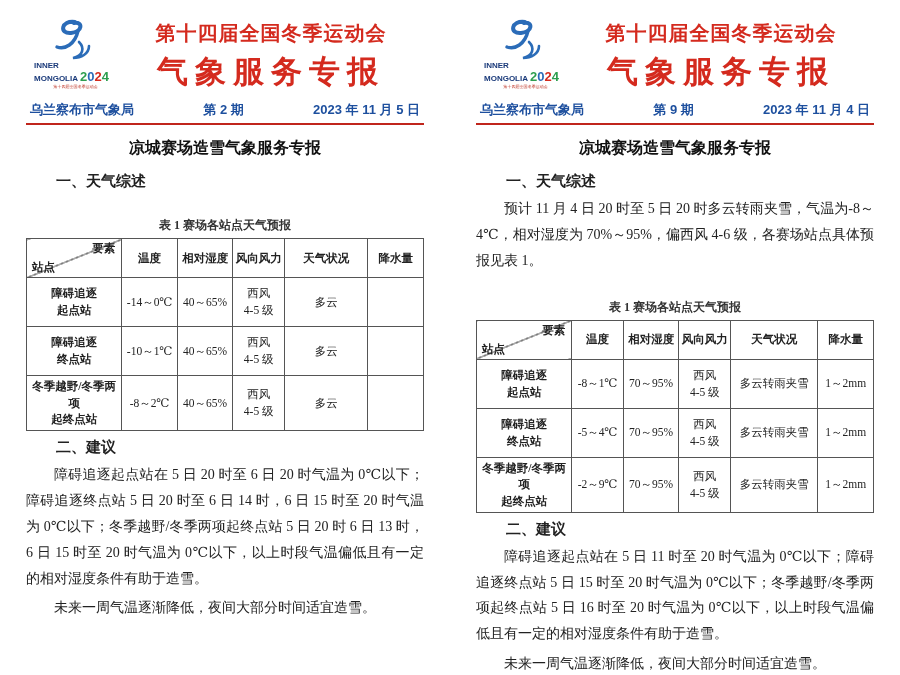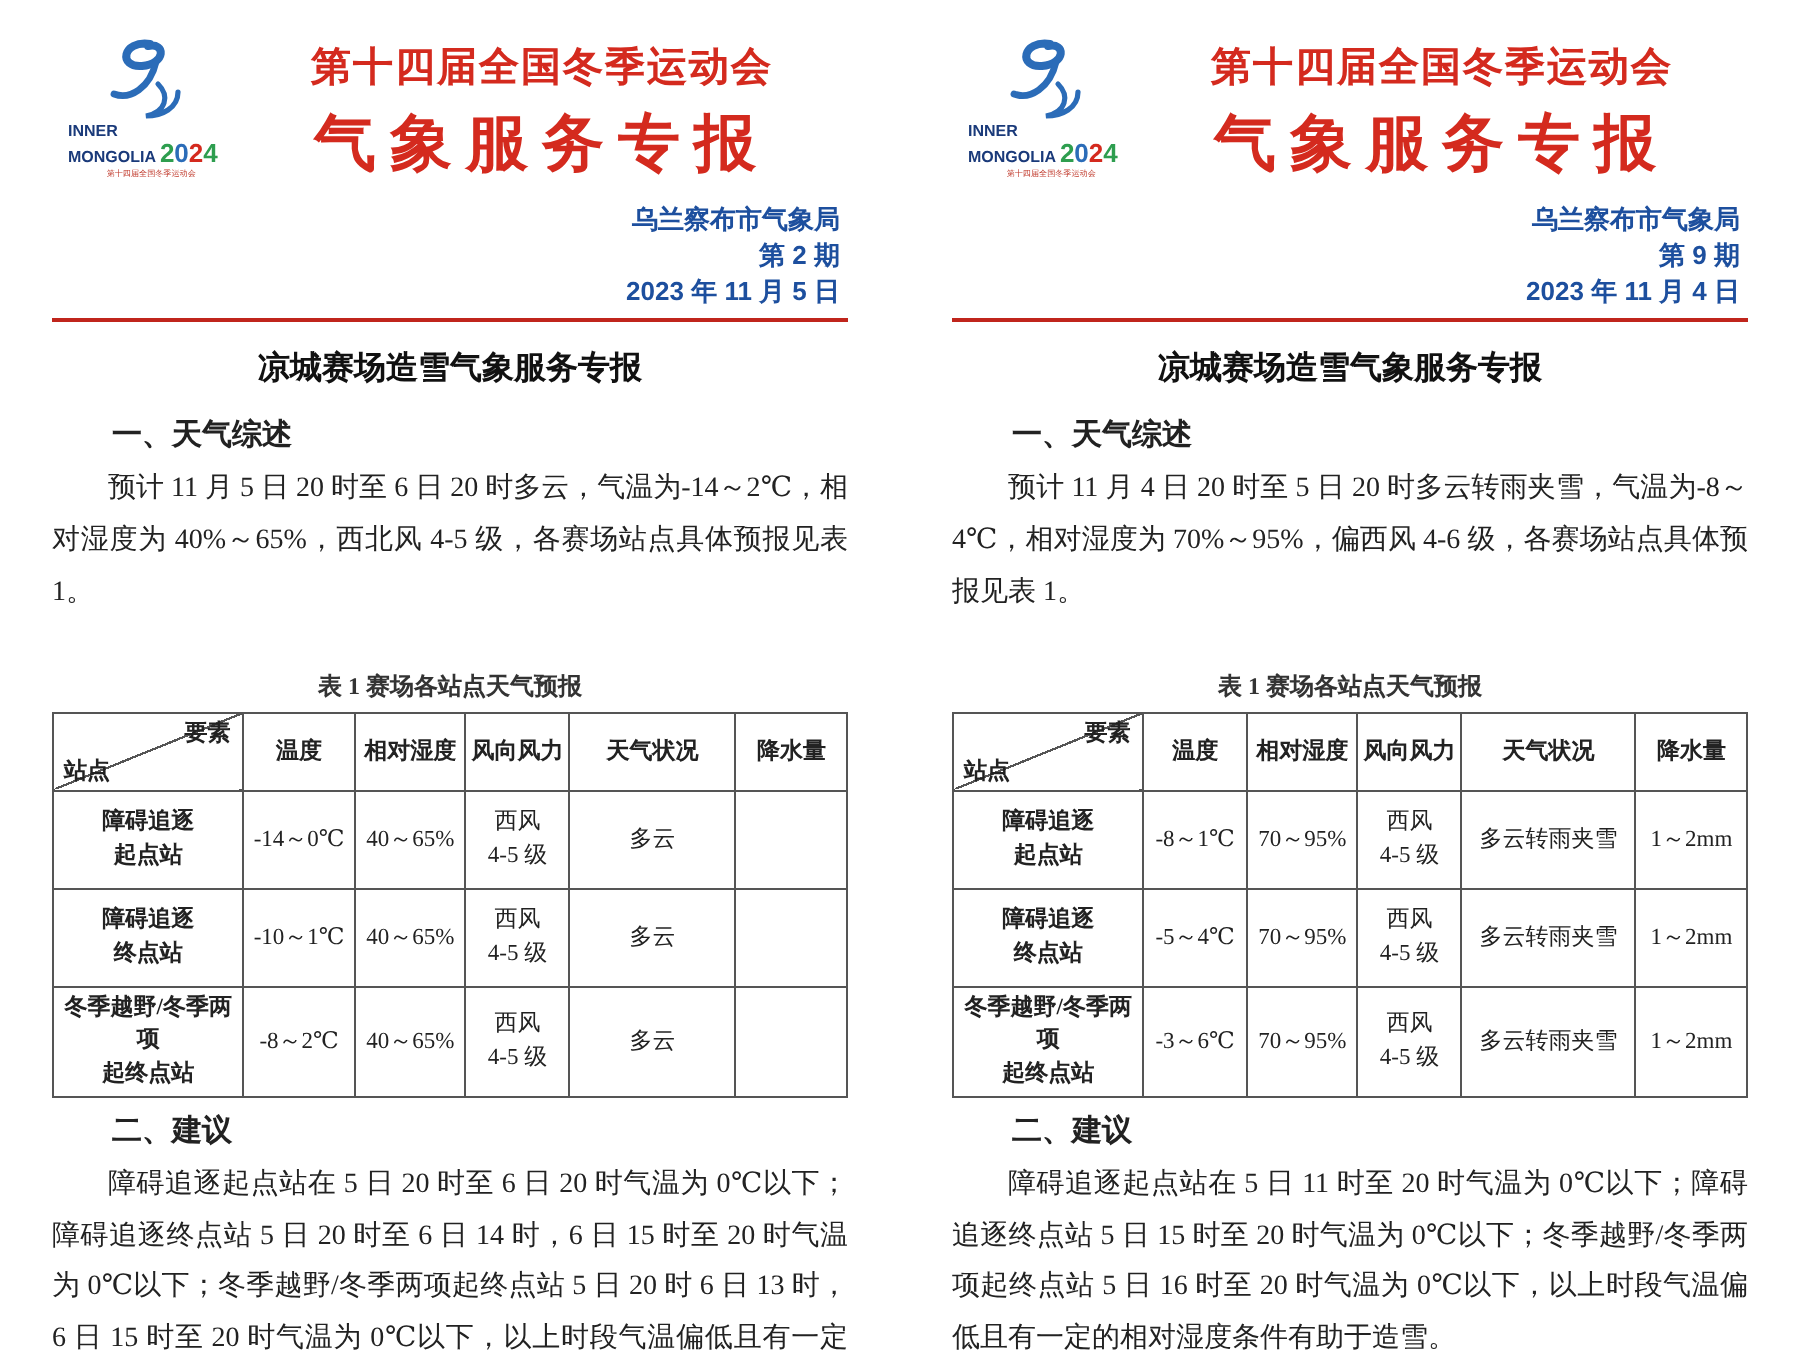--- a/index.html
+++ b/index.html
@@ -33,21 +33,20 @@
     font-family:"Liberation Sans","DejaVu Sans",sans-serif;}
   .title2{color:#d42a1e;font-weight:bold;font-size:31px;letter-spacing:7px;
     margin-top:4px;font-family:"Liberation Sans","DejaVu Sans",sans-serif;}
   
   .info-line{
     display:flex;justify-content:space-between;align-items:flex-end;
     margin-top:8px;padding:0 4px 4px 4px;
     border-bottom:2px solid #c0251c;
     color:#1d4f9e;font-weight:bold;font-size:13px;
     font-family:"Liberation Sans","DejaVu Sans",sans-serif;
-    flex-direction:column;
   }
   
   .doc-title{text-align:center;font-size:16px;font-weight:bold;margin:13px 0 6px 0;color:#111;}
   .sec-head{font-size:15px;font-weight:bold;margin:7px 0 3px 0;text-indent:2em;
     font-family:"Liberation Sans","DejaVu Sans",sans-serif;color:#222;}
   .para{font-size:14px;line-height:1.85;text-indent:2em;text-align:justify;margin:2px 0;color:#222;}
   
   .tbl-title{text-align:center;font-size:12px;margin:23px 0 4px 0;color:#333;font-weight:bold;}
   table.wx{width:100%;border-collapse:collapse;table-layout:fixed;font-size:11.5px;color:#222;}
   table.wx th,table.wx td{border:1px solid #555;text-align:center;vertical-align:middle;padding:2px 1px;}
@@ -98,21 +97,20 @@
     </div>
 
     <div class="info-line">
       <span>乌兰察布市气象局</span>
       <span>第 2 期</span>
       <span>2023 年 11 月 5 日</span>
     </div>
 
     <div class="doc-title">凉城赛场造雪气象服务专报</div>
     <div class="sec-head">一、天气综述</div>
-    <div class="para">预计 11 月 5 日 20 时至 6 日 20 时多云，气温为-14～2℃，相对湿度为 40%～65%，西北风 4-5 级，各赛场站点具体预报见表 1。</div>
 
     <div class="tbl-title">表 1 赛场各站点天气预报</div>
     <table class="wx">
       <colgroup>
           <col style="width:24%">
           <col style="width:14%">
           <col style="width:14%">
           <col style="width:13%">
           <col style="width:21%">
           <col style="width:14%">
@@ -267,21 +265,21 @@
               <div>4-5 级</div>
             </td>
           <td>多云转雨夹雪</td>
           <td>1～2mm</td>
         </tr>
         <tr>
           <td class="station two-line">
               <div>冬季越野/冬季两项</div>
               <div>起终点站</div>
             </td>
-          <td>-3～6℃</td>
+          <td>-2～9℃</td>
           <td>70～95%</td>
           <td class="two-line">
               <div>西风</div>
               <div>4-5 级</div>
             </td>
           <td>多云转雨夹雪</td>
           <td>1～2mm</td>
         </tr>
       </tbody>
     </table>

